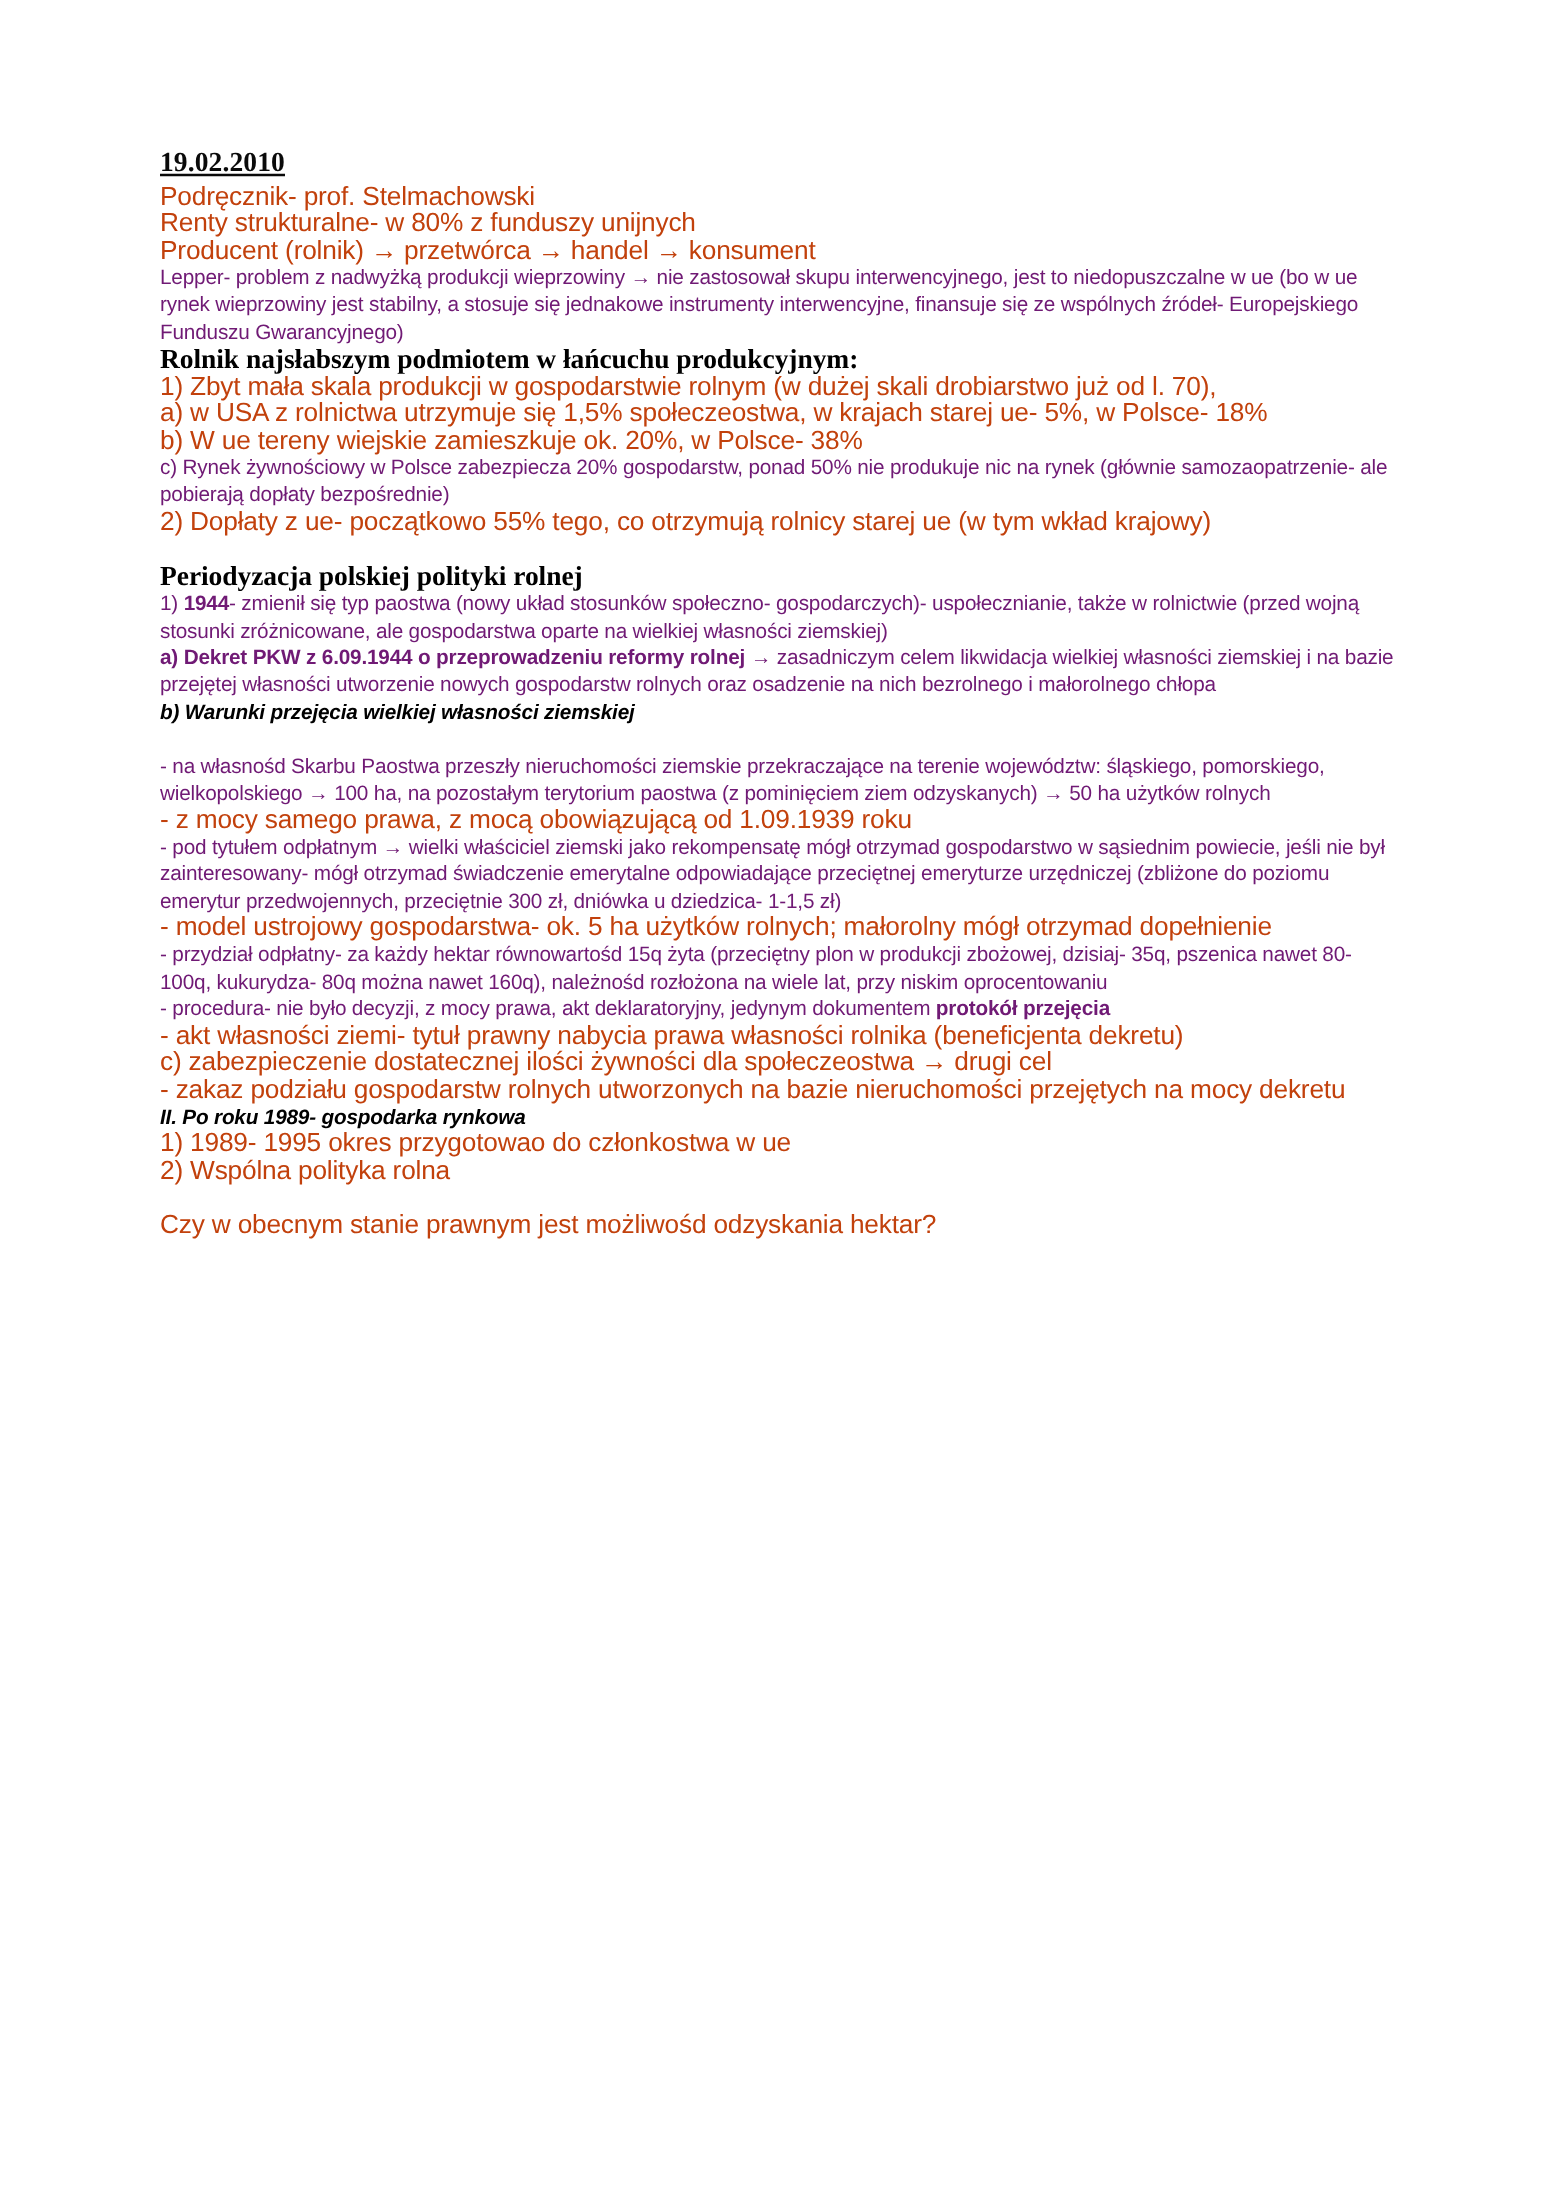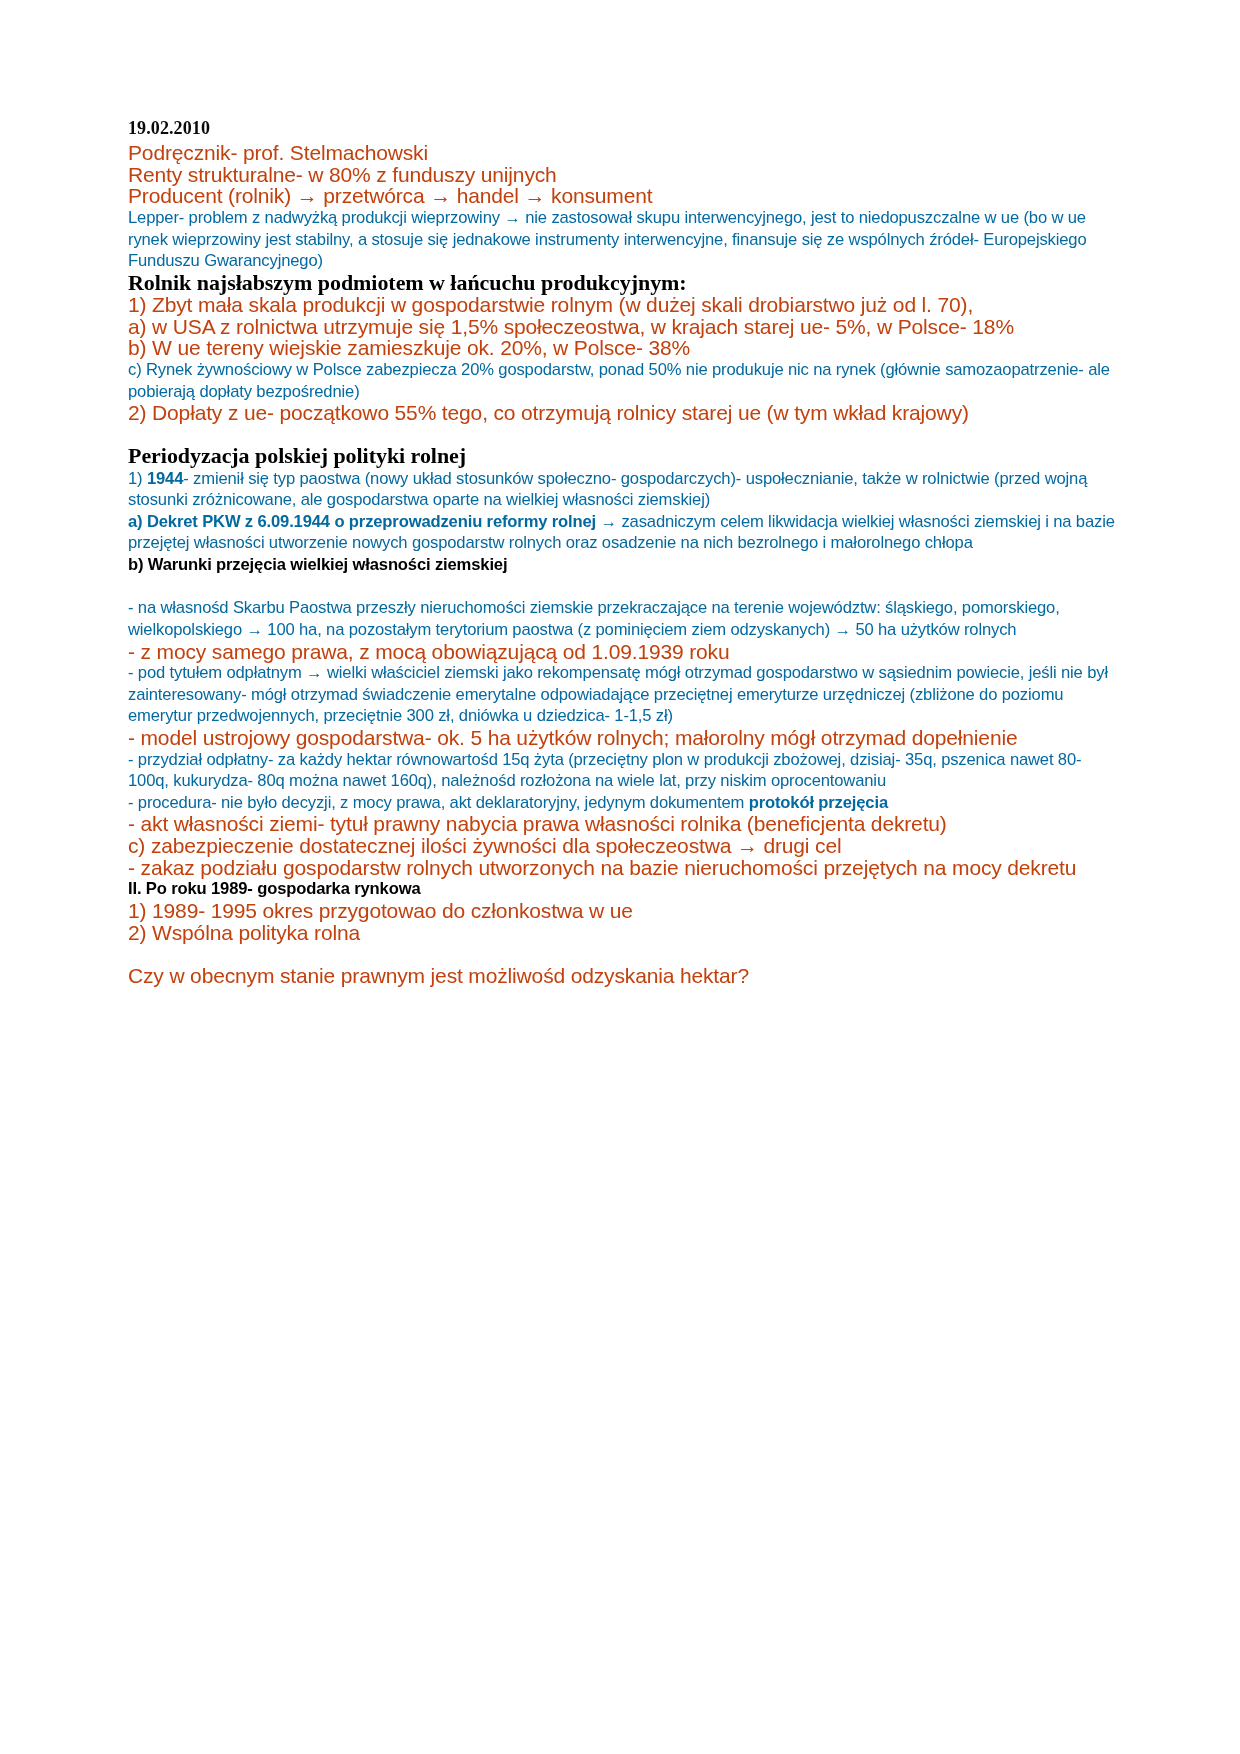--- a/index.html
+++ b/index.html
@@ -23,55 +23,57 @@
   }
   #doc-body {
     position: absolute;
     left: 128px;
     top: 118px;
     width: 988px;
   }
   .doc-title {
     font-family: "Liberation Serif", serif;
     font-weight: bold;
-    font-size: 18px;
+    font-size: 22px;
     line-height: 1.12;
     letter-spacing: 0.1px;
     margin: 0 0 4px 0;
     color: #0a0a0a;
+    text-decoration: underline;
   }
   .line {
     font-size: 21px;
     line-height: 21.6px;
     white-space: pre-wrap;
     word-break: normal;
     color: #c2410c;
     letter-spacing: -0.15px;
   }
   .para {
     font-size: 16.6px;
     line-height: 21.6px;
     white-space: pre-wrap;
-    color: #0369a1;
+    color: #701a75;
     letter-spacing: -0.15px;
   }
   .heading-serif {
     font-family: "Liberation Serif", serif;
     font-weight: bold;
     font-size: 22px;
     line-height: 22.4px;
     letter-spacing: -0.05px;
     color: #000000;
   }
   .heading-sans {
     font-weight: bold;
     font-size: 16.6px;
     line-height: 21.8px;
     letter-spacing: -0.15px;
     color: #000000;
+    font-style: italic;
   }
   .spacer {
     height: 21.6px;
   }
 </style>
 </head>
 <body>
 
 <div id="page">
   <div id="doc-body">

